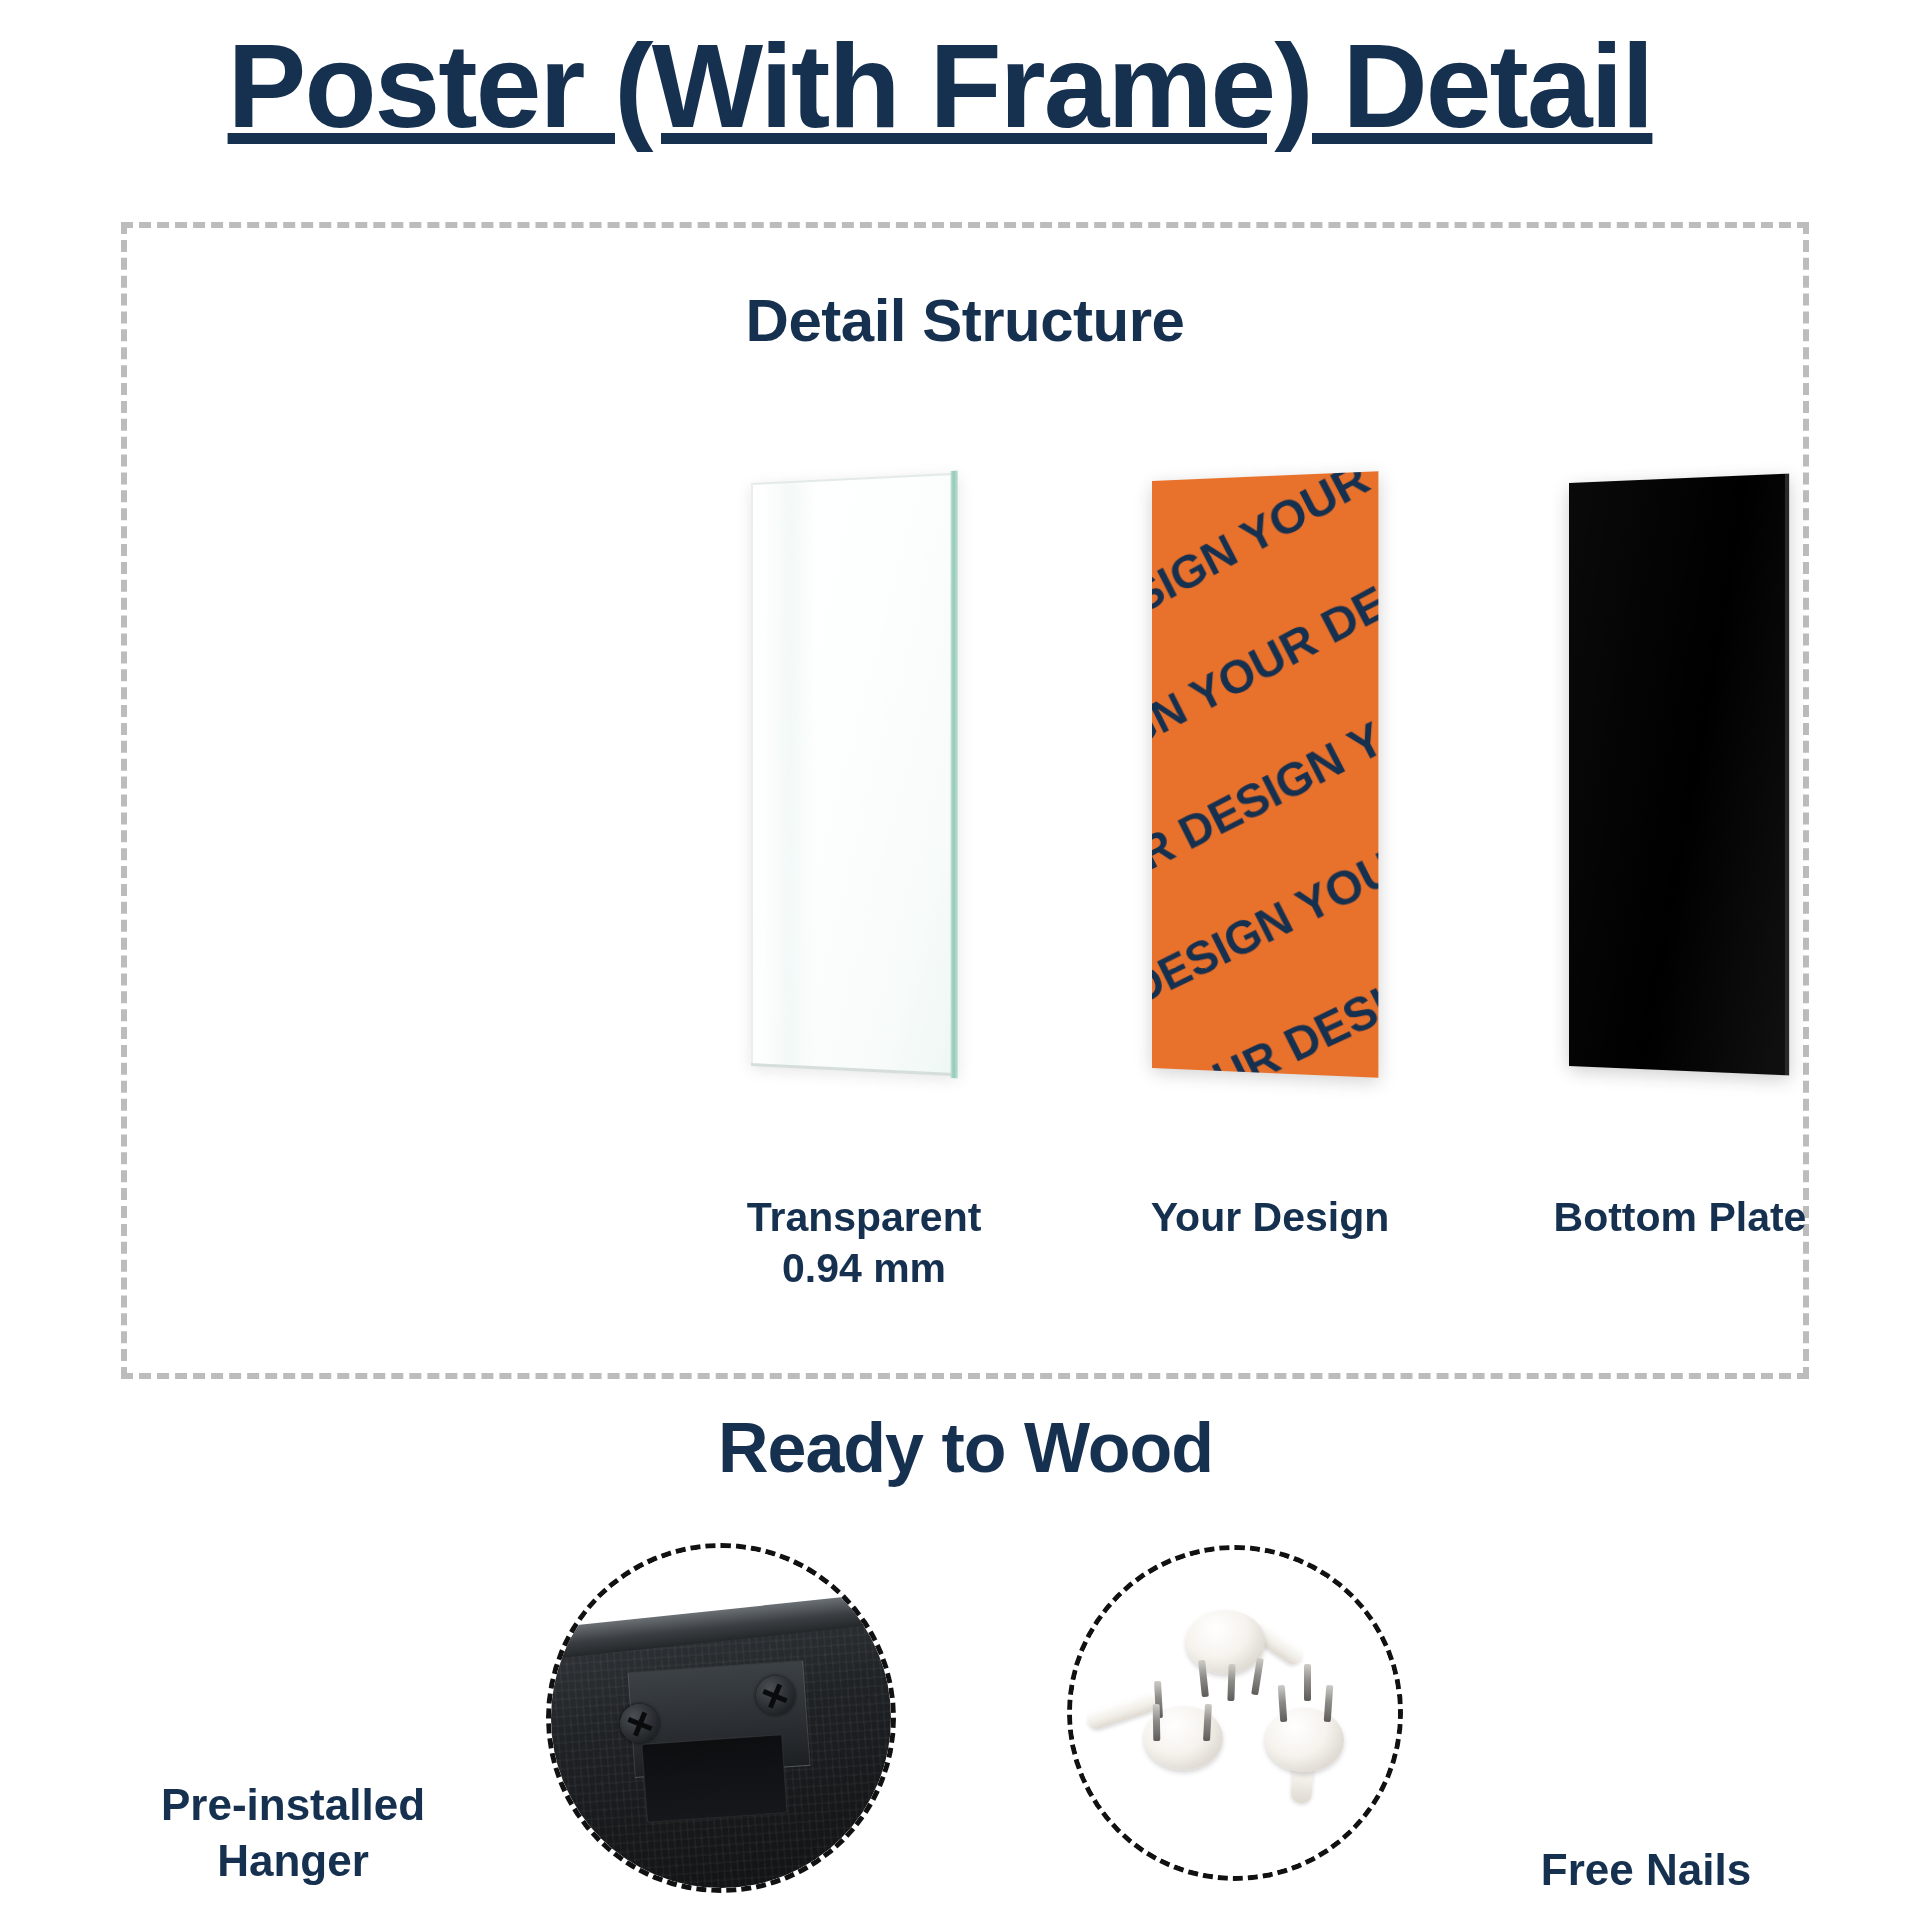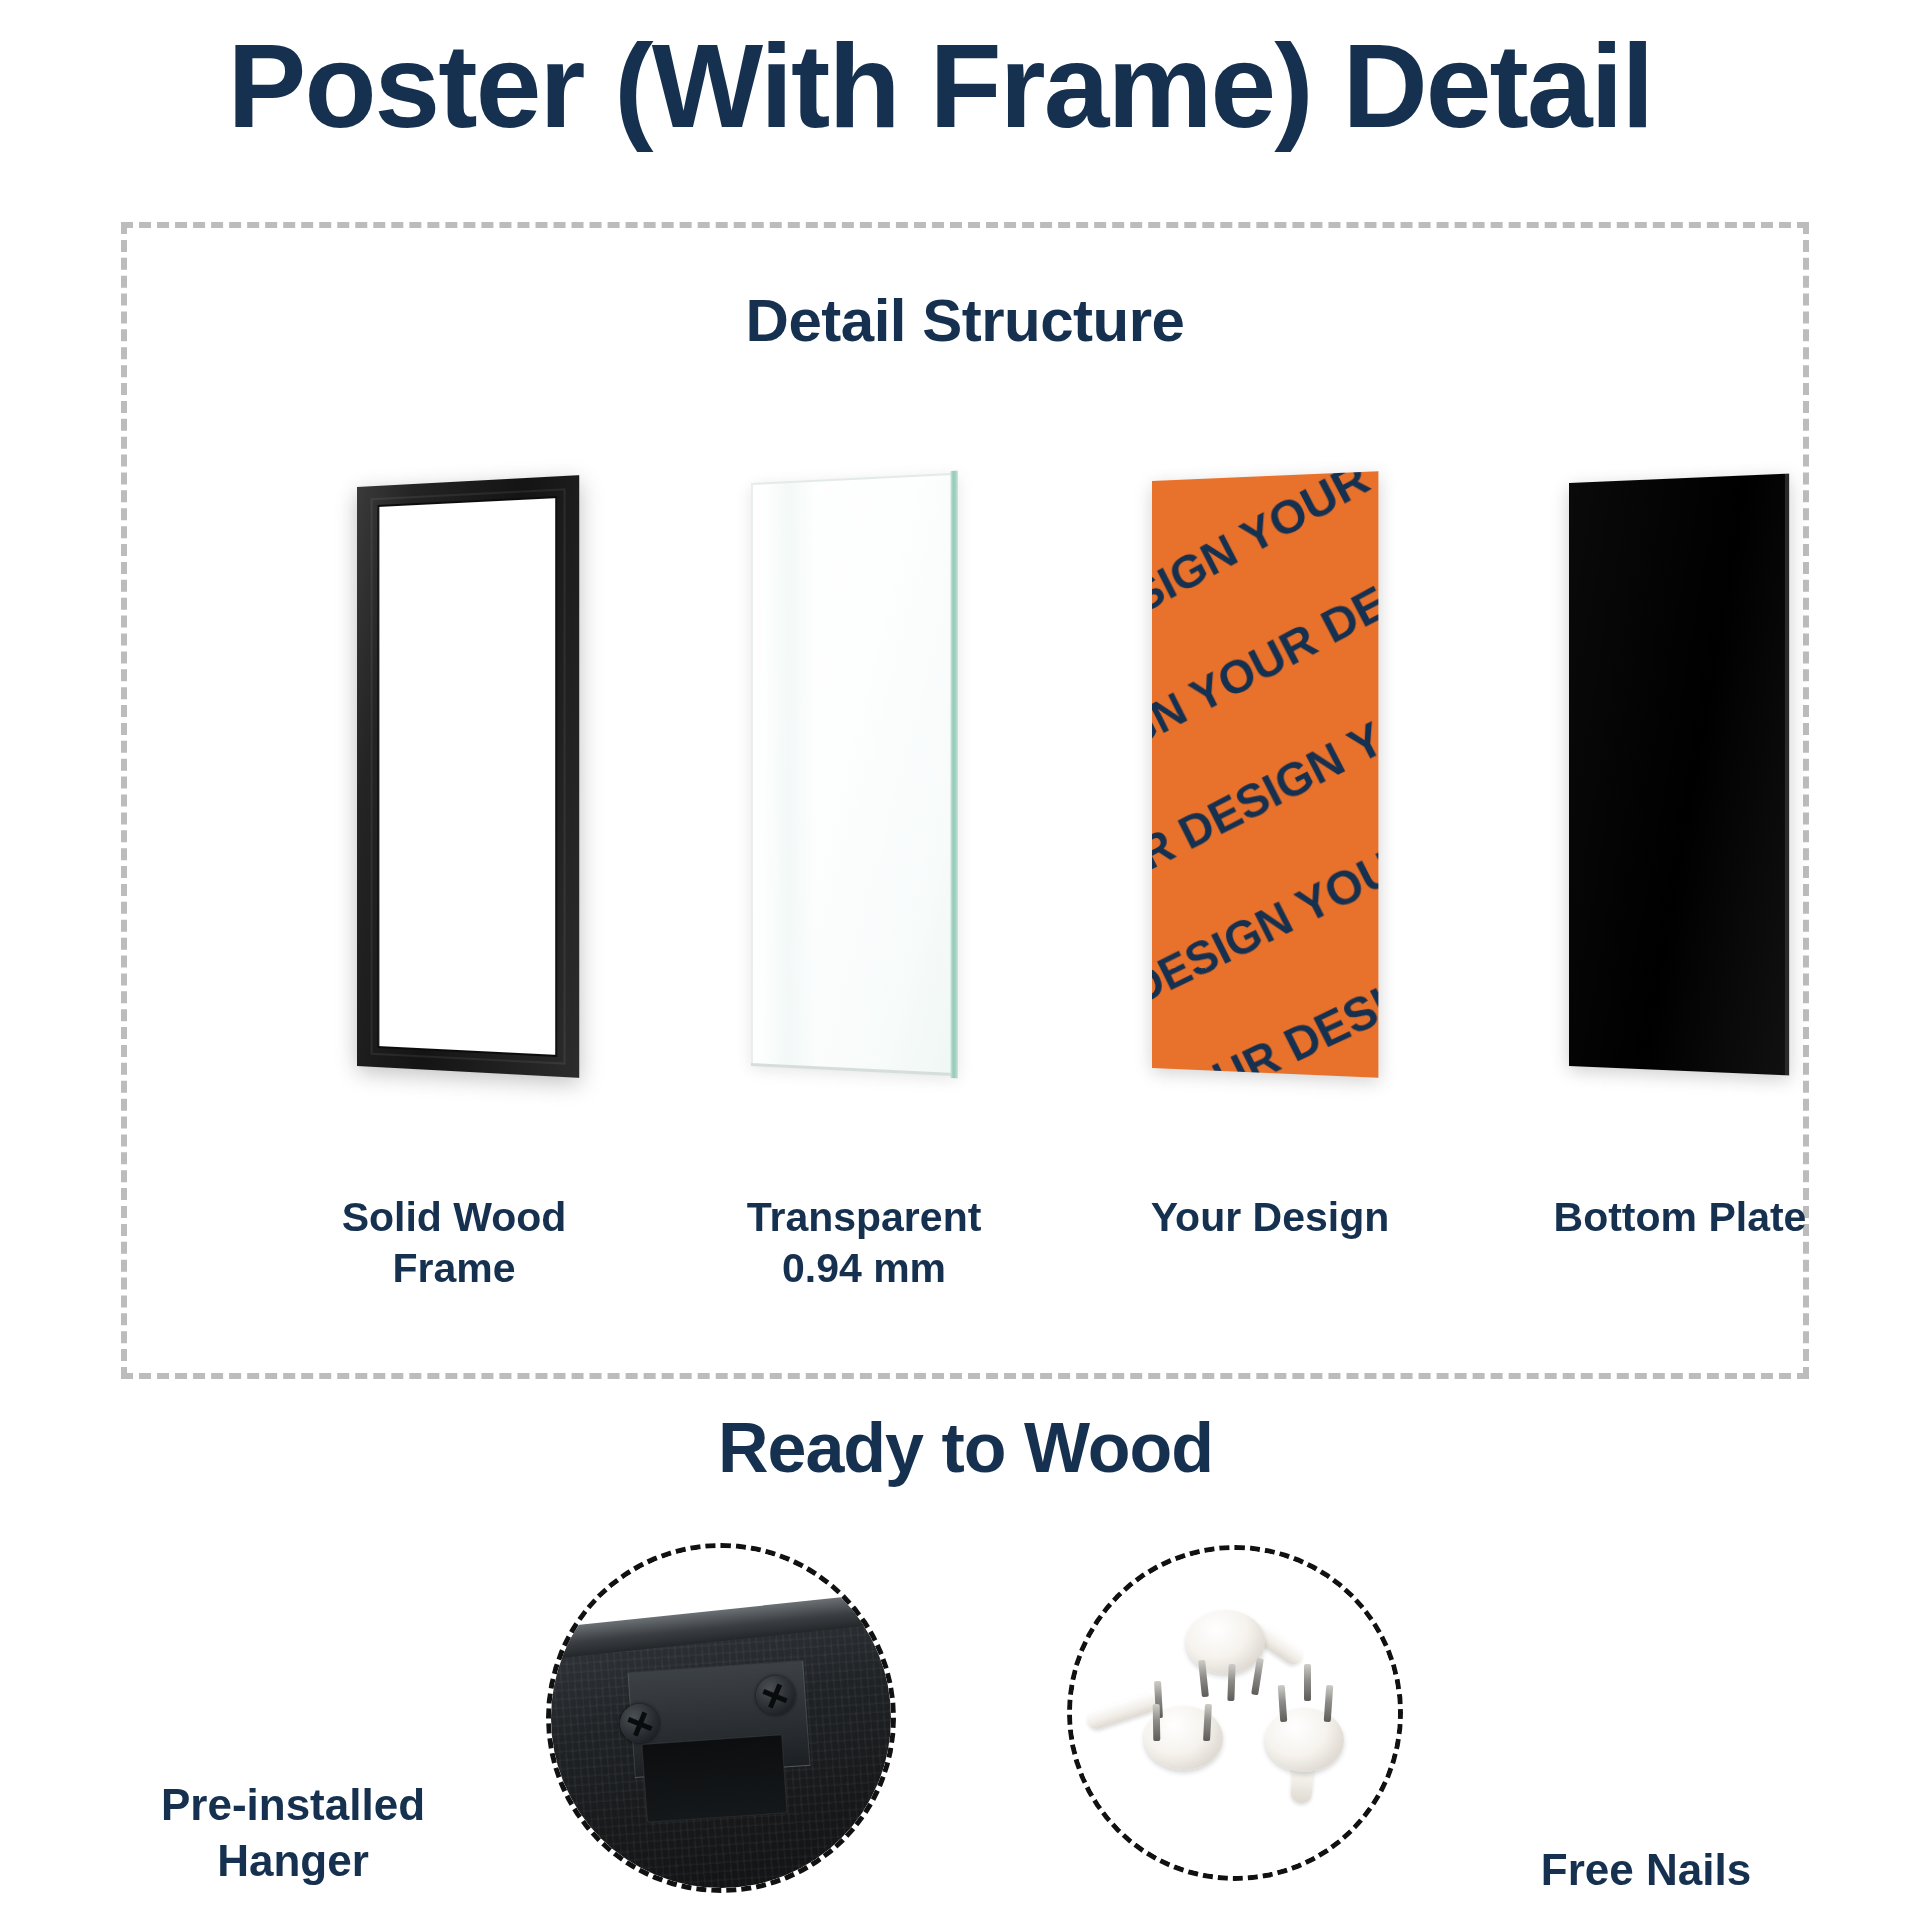--- a/index.html
+++ b/index.html
@@ -22,20 +22,21 @@
     top: 27px;
     left: 0;
     width: 1880px;
     text-align: center;
     font-size: 118px;
     font-weight: 800;
     letter-spacing: -1.9px;
     line-height: 1.0;
     color: #16304f;
     white-space: nowrap;
+    text-decoration: underline;
   }
 
   
   #structure-panel {
     position: absolute;
     left: 121px;
     top: 222px;
     width: 1688px;
     height: 1157px;
     border: 6.8px dashed #bcbcbc;
@@ -402,31 +403,20 @@
 <body>
 
 <div id="page-title">Poster (With Frame) Detail</div>
 
 <div id="structure-panel">
 
   <div id="structure-heading">Detail Structure</div>
 
   <div id="parts-row">
 
-    <div class="part" style="left:116px;">
-      <div class="part-art">
-        <div class="frame-outer">
-          <div class="frame-bevel"></div>
-          <div class="frame-inner-lip"></div>
-          <div class="frame-window"></div>
-        </div>
-      </div>
-      <div class="part-label">Solid Wood
-Frame</div>
-    </div>
 
     <div class="part" style="left:526px;">
       <div class="part-art">
         <div class="glass">
           <div class="glass-sheen"></div>
           <div class="glass-edge-top"></div>
           <div class="glass-edge-left"></div>
           <div class="glass-edge-bottom"></div>
           <div class="glass-edge-right"></div>
         </div>

